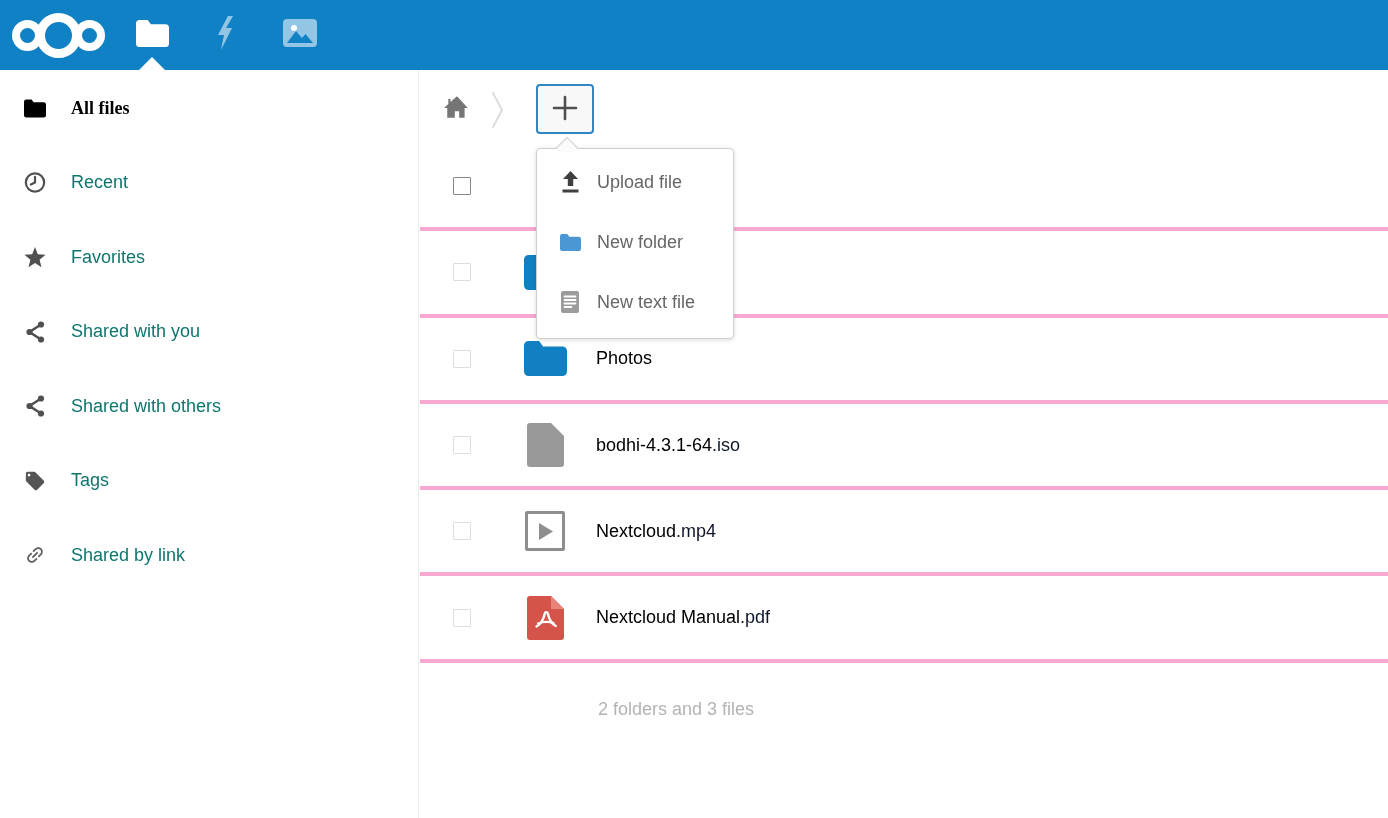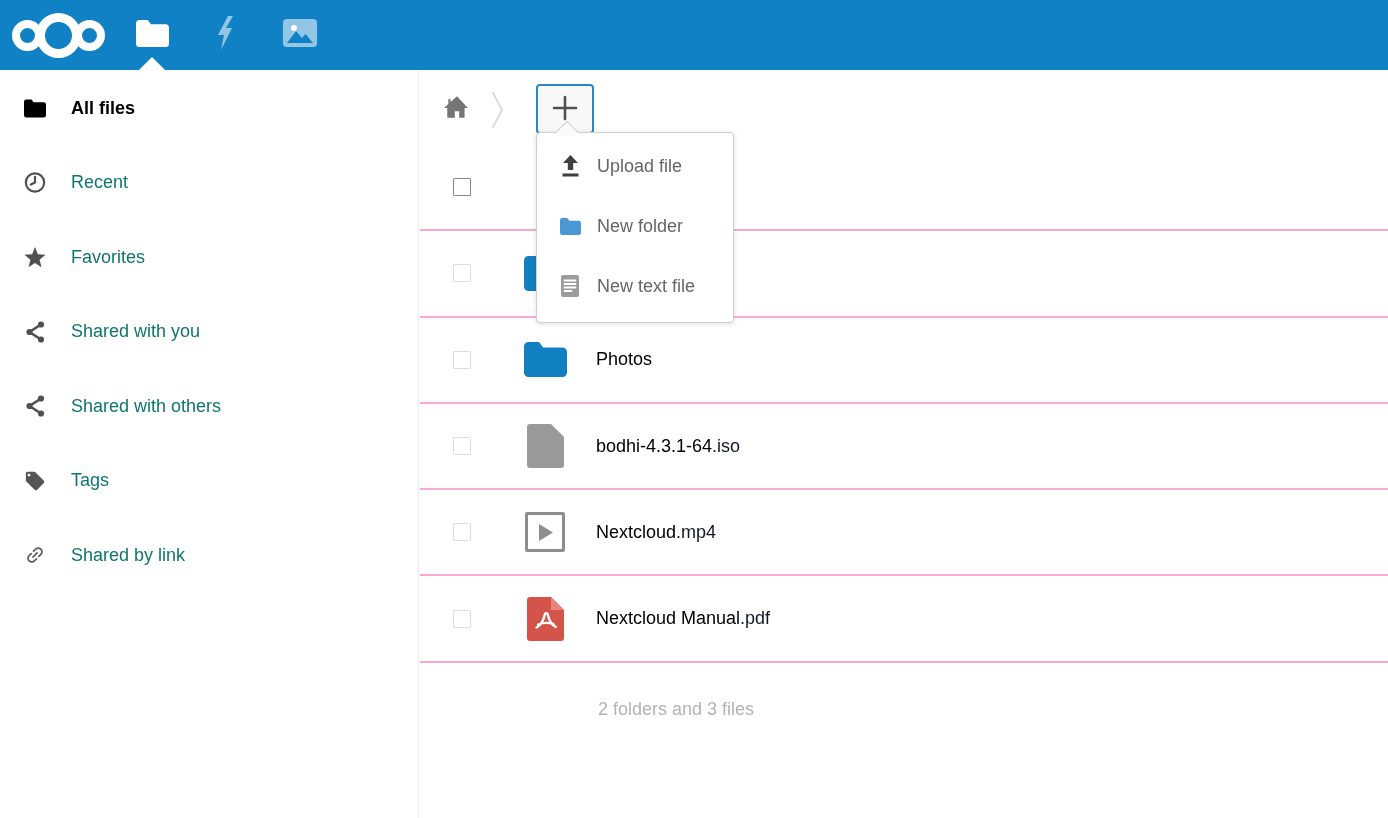--- a/index.html
+++ b/index.html
@@ -29,53 +29,53 @@
   }
 
   
   .sidebar {
     position:absolute; left:0; top:70px; width:419px; bottom:0;
     background:#fff; border-right:1px solid #ececec; padding-top:1px;
   }
   .snav { height:74.5px; display:flex; align-items:center; cursor:pointer; }
   .sicon { width:22px; margin-left:24px; display:flex; align-items:center; justify-content:center; }
   .slabel { margin-left:25px; font-size:18px; color:#0f766e; }
-  .snav.active .slabel { color:#000; font-weight:bold; }
+  .snav.active .slabel { color:#000; font-weight:bold;font-family:Liberation Serif, serif; }
 
   
   .content { position:absolute; left:420px; top:70px; right:0; bottom:0; background:#fff; }
 
   .crumbbar { position:relative; height:75px; }
   .home { position:absolute; left:24px; top:25px; cursor:pointer; }
   .crumb-sep { position:absolute; left:71px; top:21px; }
   .newbtn {
     position:absolute; left:116px; top:14px; width:58px; height:50px;
     background:#f8f8f8; border:2px solid #2f86c4; border-radius:4px;
     display:flex; align-items:center; justify-content:center; cursor:pointer;
   }
 
   
   .filetable { position:absolute; left:0; top:75px; right:0; }
-  .frow { height:86.3px; border-bottom:2px solid #f9a8d4; display:flex; align-items:center; position:relative;text-align:center; }
+  .frow { height:86.3px; border-bottom:4px solid #f9a8d4; display:flex; align-items:center; position:relative;text-align:center; }
   .cb {
     width:18px; height:18px; border:1px solid #dedede; border-radius:1px;
     background:#fff; margin-left:33px; flex:none; cursor:pointer;
   }
   .cb-all { border-color:#878787; }
   .ficon { width:44px; height:46px; margin-left:52px; flex:none;
     display:flex; align-items:center; justify-content:center; cursor:pointer; }
   .fname { margin-left:29px; font-size:18px; color:#000; text-decoration:none; cursor:pointer; white-space:nowrap; }
   .ext { color:#0f172a; }
   .fsummary { padding:36px 18px 0 178px; font-size:18px; color:#b3b3b3; }
   .vid-box { width:40px; height:40px; border:3px solid #8e8e8e; border-radius:2px;
     background:#fff; display:flex; align-items:center; justify-content:center; }
 
   
   .menu {
-    position:absolute; left:116px; top:62px; width:198px; z-index:20;
+    position:absolute; left:116px; top:78px; width:198px; z-index:20;
     background:#fff; border:1px solid #cfcfcf; border-radius:4px;
     box-shadow:0 1px 5px rgba(0,0,0,.14); padding:3px 0 6px 0;
   }
   .menu-arrow {
     position:absolute; top:-9px; left:22px; width:16px; height:16px;
     background:#fbfbfb; border-left:1px solid #cfcfcf; border-top:1px solid #cfcfcf;
     transform:rotate(45deg);
   }
   .mitem { height:60px; display:flex; align-items:center; padding-left:22px; cursor:pointer; position:relative; background:#fff; }
   .micon { width:22px; display:flex; align-items:center; justify-content:center; }

